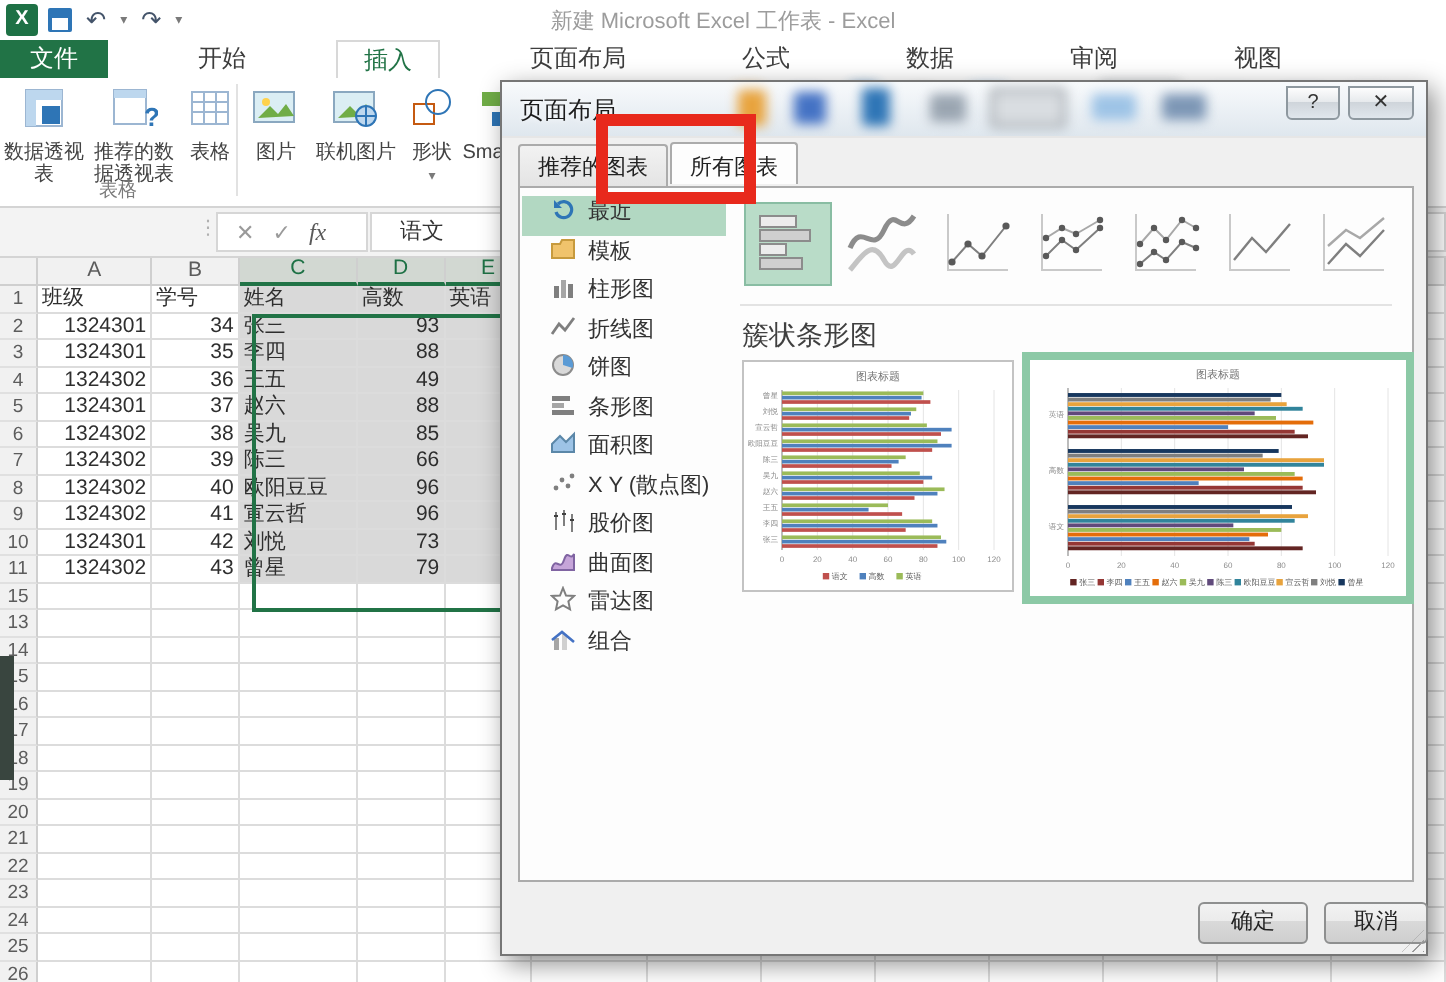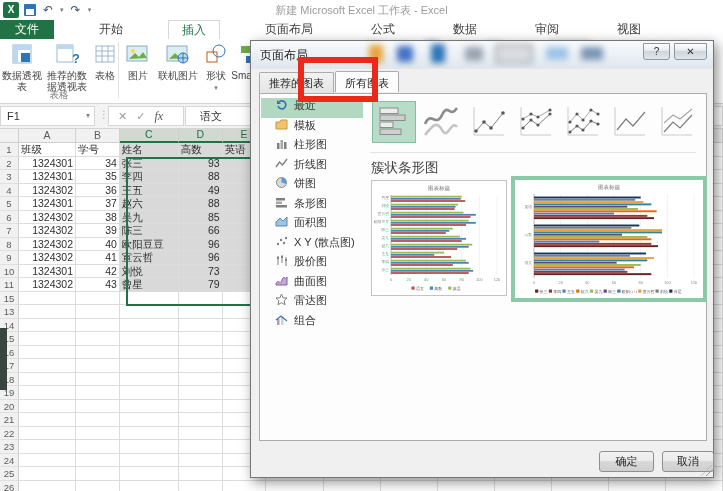--- a/index.html
+++ b/index.html
@@ -191,24 +191,20 @@
       <div class="blob" style="left:130px;top:4px;width:18px;height:18px;background:#5b9bd5"></div>
       <div class="blob" style="left:165px;top:7px;width:16px;height:14px;background:#e2a13c"></div>
       <div class="blob" style="left:195px;top:2px;width:40px;height:24px;background:#d9dde1;border:2px solid #9aa0a6"></div>
       <div class="blob" style="left:250px;top:6px;width:20px;height:14px;background:#9dc3e6"></div>
       <div class="blob" style="left:285px;top:6px;width:22px;height:14px;background:#7c96b5"></div>
       <div class="blob" style="left:320px;top:5px;width:18px;height:16px;background:#c9cdd2"></div>
     </div>
   </div>
 
   <div class="fbar">
-    <div class="namebox">
-      <span>F1</span>
-      <span class="dd">▾</span>
-    </div>
     <div class="fsep">⋮</div>
     <div class="fbtns">
       <span>✕</span>
       <span>✓</span>
       <span class="fx">fx</span>
     </div>
     <div class="ffield">语文</div>
   </div>
 
   <div class="sheet" id="sheet">

